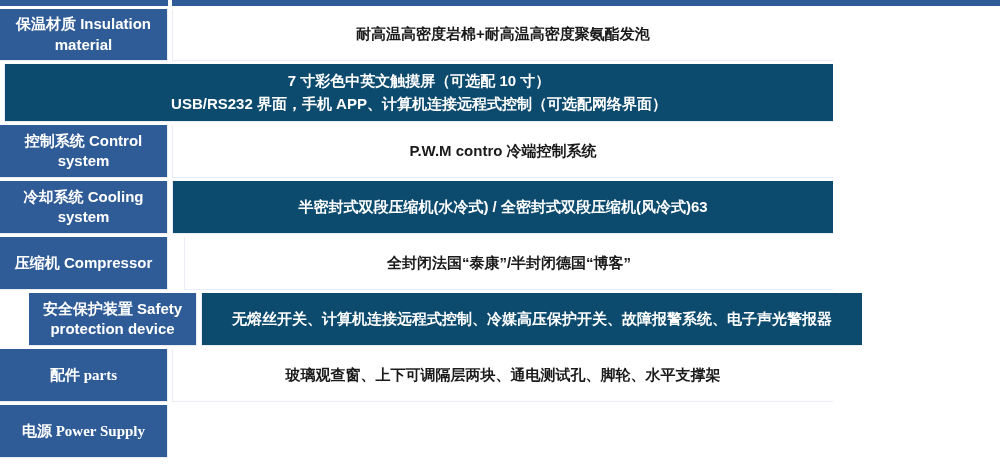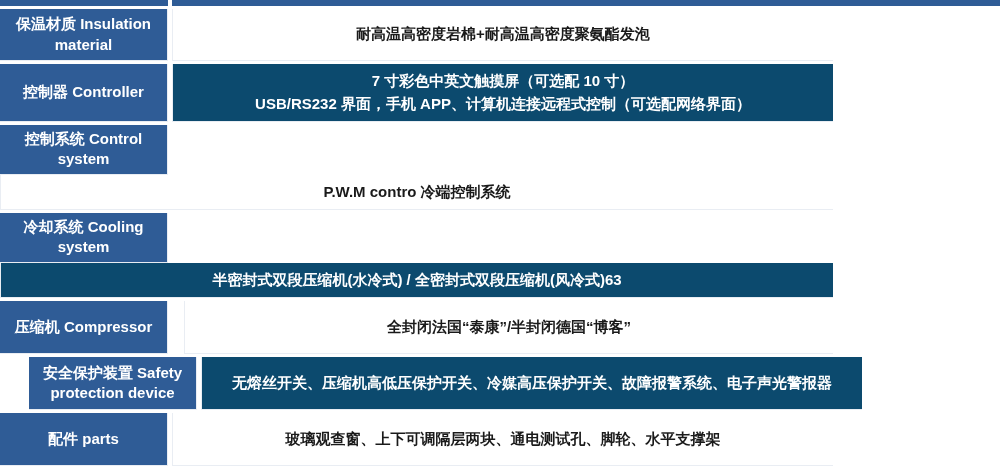--- a/index.html
+++ b/index.html
@@ -113,51 +113,50 @@
       <div class="value-cell blue"></div>
     </div>
     <div class="row-gap"></div>
     <div class="spec-row" style="min-height: 52px;">
       <div class="label-cell">保温材质 Insulation material</div>
       <div class="col-gap"></div>
       <div class="value-cell white">耐高温高密度岩棉+耐高温高密度聚氨酯发泡</div>
     </div>
     <div class="row-gap"></div>
     <div class="spec-row" style="min-height: 56px;">
-      <div class="label-cell">控制器 Controller</div>
       <div class="col-gap"></div>
       <div class="value-cell blue">7 寸彩色中英文触摸屏（可选配 10 寸）
 USB/RS232 界面，手机 APP、计算机连接远程式控制（可选配网络界面）</div>
     </div>
     <div class="row-gap"></div>
-    <div class="spec-row" style="min-height: 53px; flex-direction: column;">
+    <div class="spec-row" style="min-height: 53px;">
       <div class="label-cell">控制系统 Control system</div>
       <div class="col-gap"></div>
       <div class="value-cell white">P.W.M contro 冷端控制系统</div>
     </div>
     <div class="row-gap"></div>
-    <div class="spec-row" style="min-height: 53px; flex-direction: column;">
+    <div class="spec-row" style="min-height: 53px;">
       <div class="label-cell">冷却系统 Cooling system</div>
       <div class="col-gap"></div>
       <div class="value-cell blue">半密封式双段压缩机(水冷式) / 全密封式双段压缩机(风冷式)63</div>
     </div>
     <div class="row-gap"></div>
     <div class="spec-row" style="min-height: 53px; gap: 6px;">
       <div class="label-cell">压缩机 Compressor</div>
       <div class="col-gap"></div>
       <div class="value-cell white">全封闭法国“泰康”/半封闭德国“博客”</div>
     </div>
     <div class="row-gap"></div>
     <div class="spec-row" style="min-height: 53px; padding-left: 29px;">
       <div class="label-cell">安全保护装置 Safety protection device</div>
       <div class="col-gap"></div>
-      <div class="value-cell blue">无熔丝开关、压缩机高低压保护开关、冷媒高压保护开关、故障报警系统、电子声光警报器</div>
+      <div class="value-cell blue">无熔丝开关、计算机连接远程式控制、冷媒高压保护开关、故障报警系统、电子声光警报器</div>
     </div>
     <div class="row-gap"></div>
-    <div class="spec-row" style="min-height: 53px;">
+    <div class="spec-row" style="min-height: 53px; font-family: Liberation Serif, serif;">
       <div class="label-cell">配件 parts</div>
       <div class="col-gap"></div>
       <div class="value-cell white">玻璃观查窗、上下可调隔层两块、通电测试孔、脚轮、水平支撑架</div>
     </div>
     <div class="row-gap"></div>
     <div class="spec-row" style="min-height: 53px; font-family: Liberation Serif, serif;">
       <div class="label-cell">电源 Power Supply</div>
       <div class="col-gap"></div>
     </div>
   </div>

